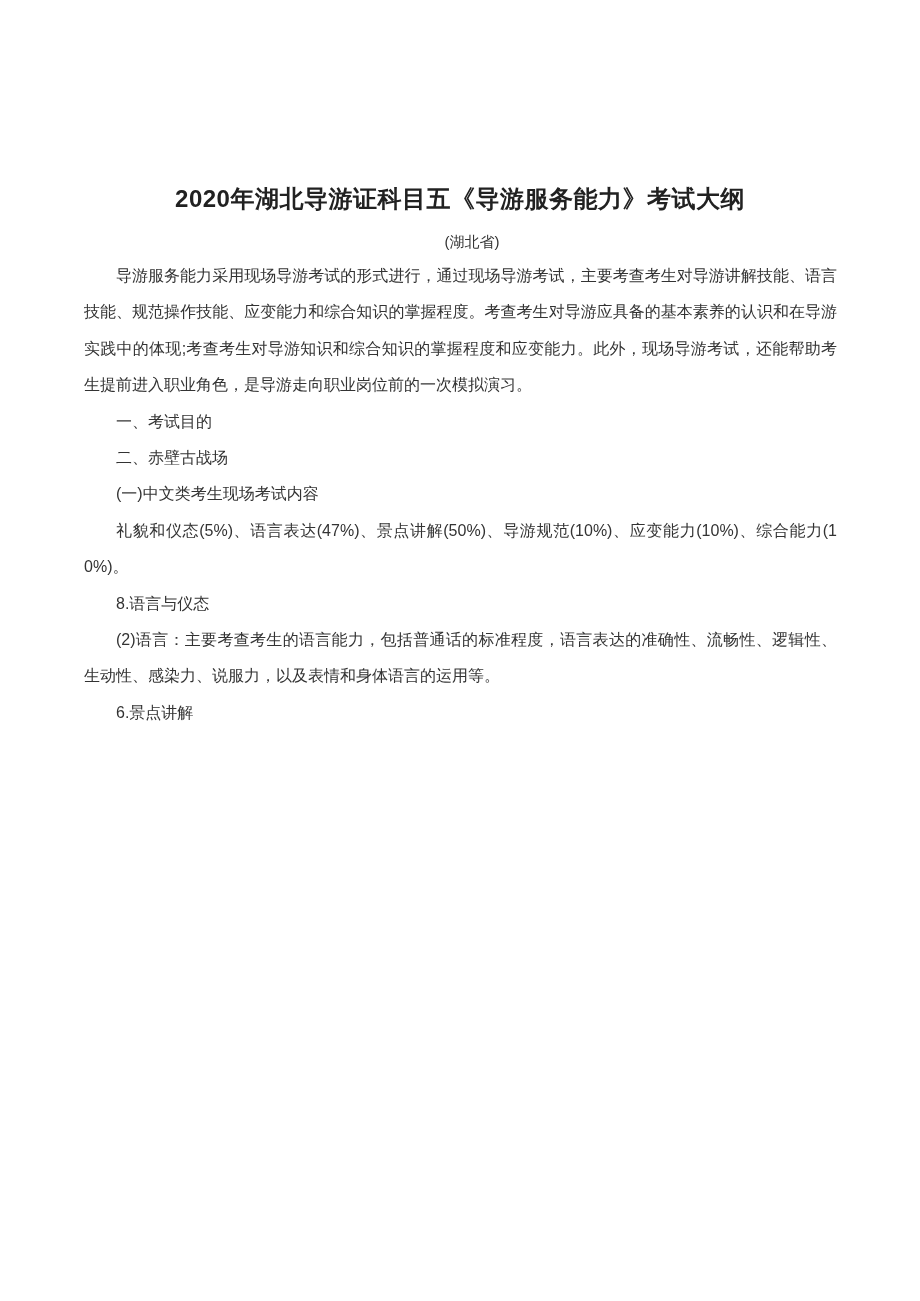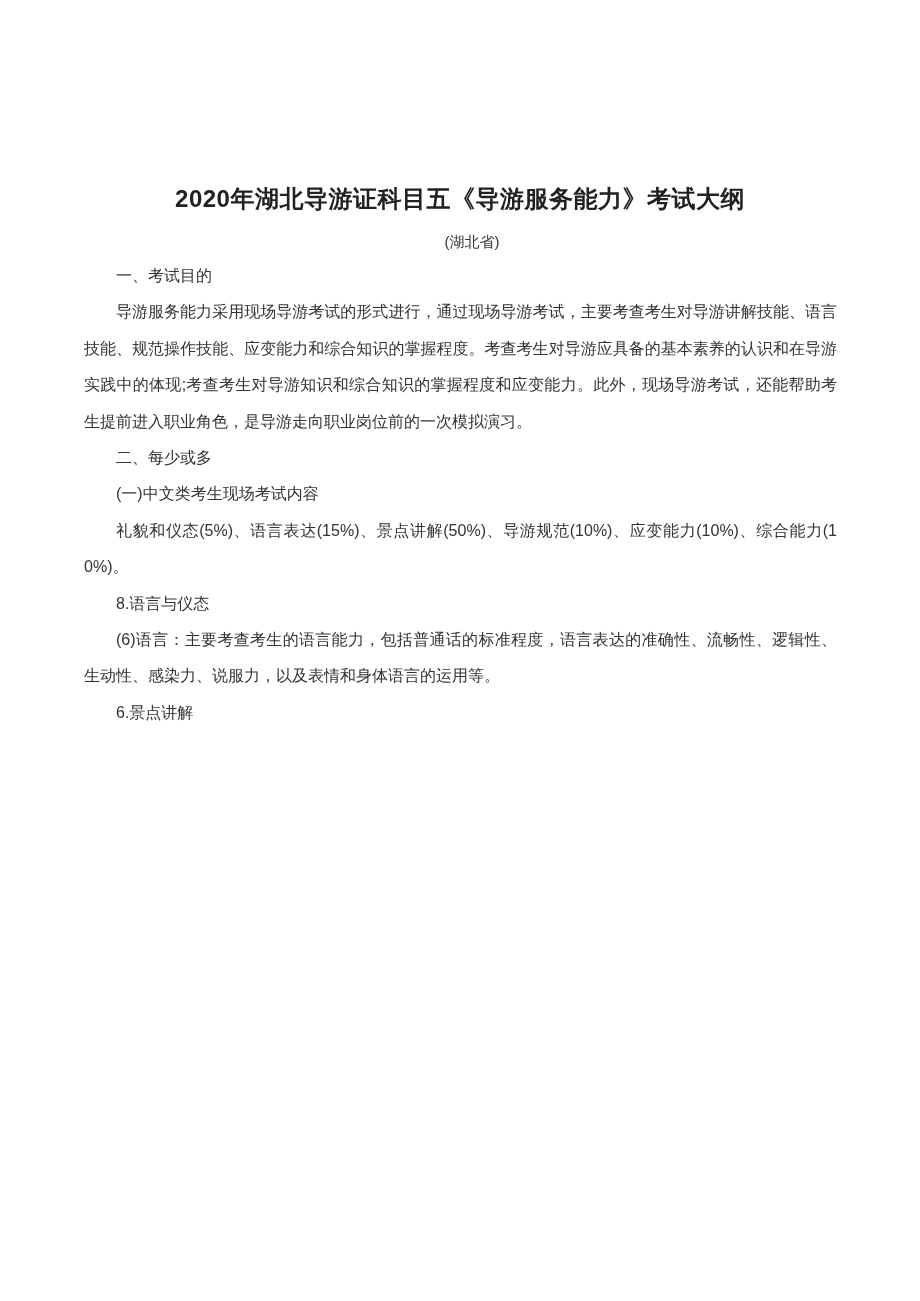--- a/index.html
+++ b/index.html
@@ -49,22 +49,22 @@
     margin: 0;
   }
 </style>
 </head>
 <body>
 
 <div class="page">
   <h1 class="doc-title">2020年湖北导游证科目五《导游服务能力》考试大纲</h1>
   <div class="doc-subtitle">(湖北省)</div>
   <div class="doc-body">
+      <p class="para body">导游服务能力采用现场导游考试的形式进行，通过现场导游考试，主要考查考生对导游讲解技能、语言技能、规范操作技能、应变能力和综合知识的掌握程度。考查考生对导游应具备的基本素养的认识和在导游实践中的体现;考查考生对导游知识和综合知识的掌握程度和应变能力。此外，现场导游考试，还能帮助考生提前进入职业角色，是导游走向职业岗位前的一次模拟演习。</p>
       <p class="para heading">一、考试目的</p>
-      <p class="para body">导游服务能力采用现场导游考试的形式进行，通过现场导游考试，主要考查考生对导游讲解技能、语言技能、规范操作技能、应变能力和综合知识的掌握程度。考查考生对导游应具备的基本素养的认识和在导游实践中的体现;考查考生对导游知识和综合知识的掌握程度和应变能力。此外，现场导游考试，还能帮助考生提前进入职业角色，是导游走向职业岗位前的一次模拟演习。</p>
-      <p class="para heading">二、每少或多</p>
+      <p class="para heading">二、赤壁古战场</p>
       <p class="para body">(一)中文类考生现场考试内容</p>
-      <p class="para body">礼貌和仪态(5%)、语言表达(15%)、景点讲解(50%)、导游规范(10%)、应变能力(10%)、综合能力(10%)。</p>
+      <p class="para body">礼貌和仪态(5%)、语言表达(47%)、景点讲解(50%)、导游规范(10%)、应变能力(10%)、综合能力(10%)。</p>
       <p class="para body">8.语言与仪态</p>
-      <p class="para body">(6)语言：主要考查考生的语言能力，包括普通话的标准程度，语言表达的准确性、流畅性、逻辑性、生动性、感染力、说服力，以及表情和身体语言的运用等。</p>
+      <p class="para body">(2)语言：主要考查考生的语言能力，包括普通话的标准程度，语言表达的准确性、流畅性、逻辑性、生动性、感染力、说服力，以及表情和身体语言的运用等。</p>
       <p class="para body">6.景点讲解</p>
     </div>
 </div>
 
 </body></html>

